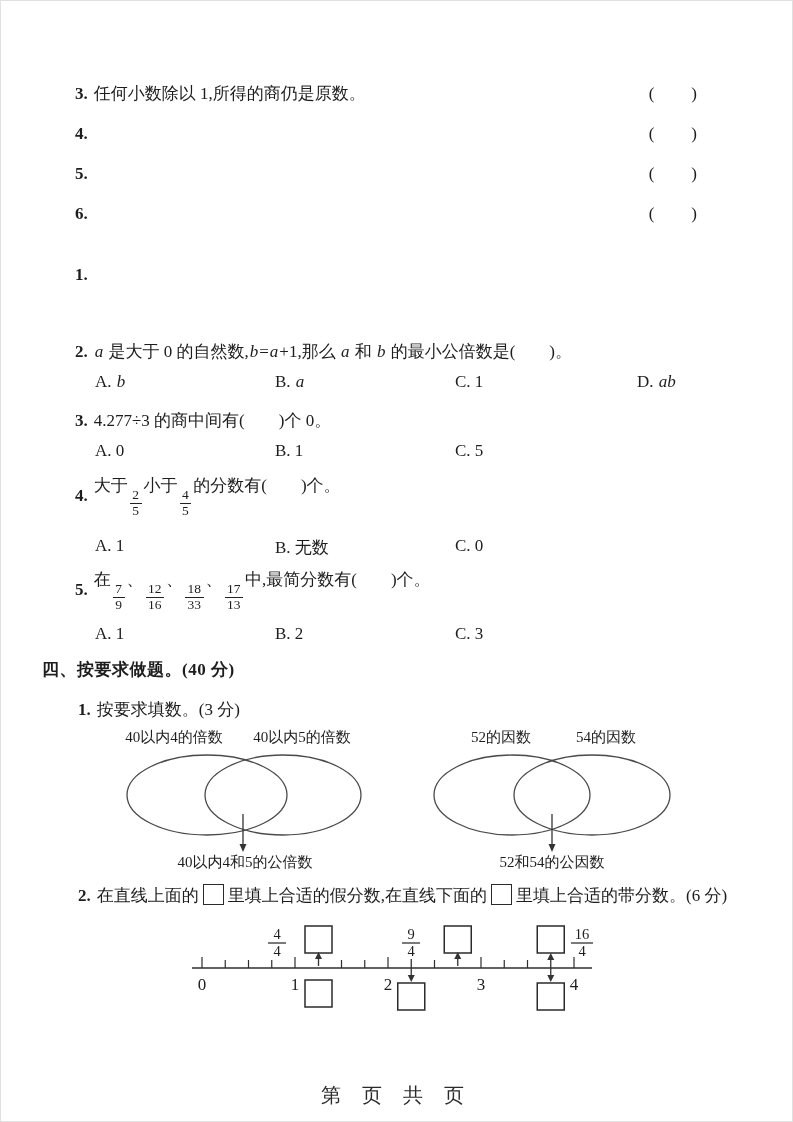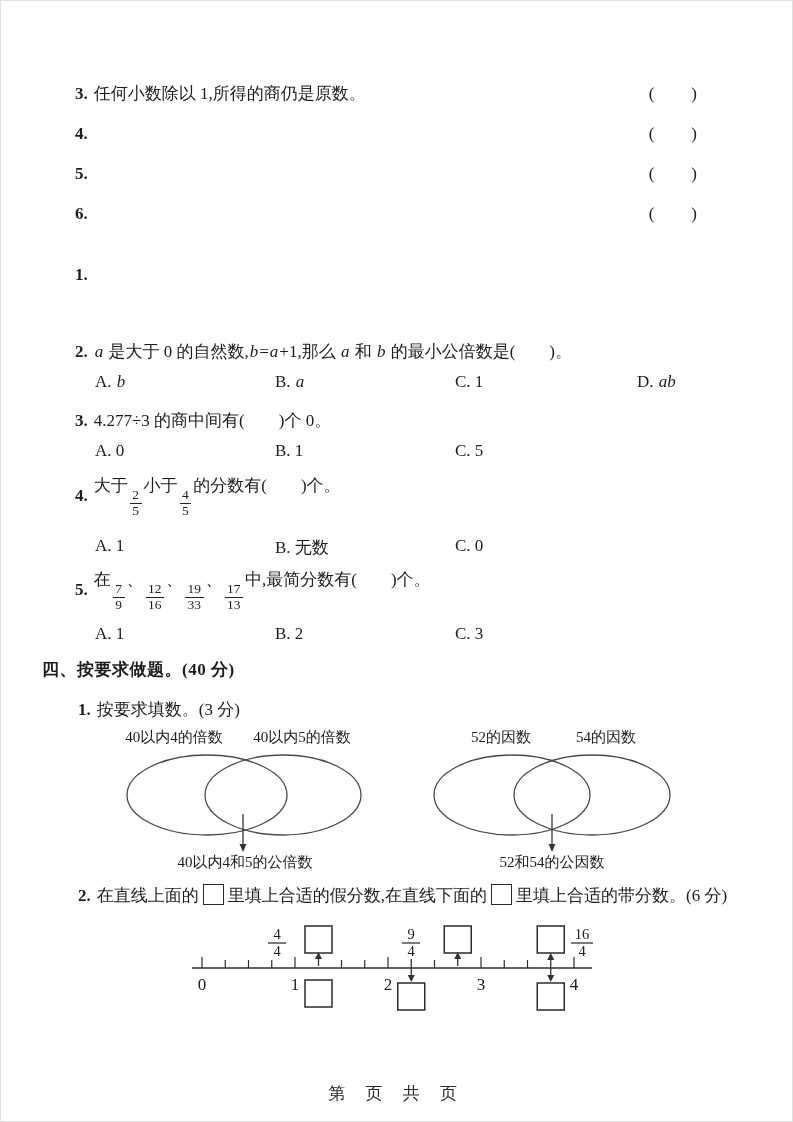--- a/index.html
+++ b/index.html
@@ -18,21 +18,21 @@
   .opts .opt{position:absolute;top:0;white-space:nowrap;}
   .opts .o0{left:95px;} .opts .o1{left:275px;} .opts .o2{left:455px;} .opts .o3{left:637px;text-align:center;}
   .opts.wide .o1{left:295px;} .opts.wide .o2{left:490px;}
   .var{font-style:italic;font-family:"Liberation Serif","DejaVu Serif",serif;padding:0 1px;}
   .frac{display:inline-flex;flex-direction:column;align-items:center;line-height:1.1;
         font-size:13.5px;vertical-align:-8px;margin:0 2px;}
   .fn{border-bottom:1.2px solid #222;padding:0 2.5px;}
   .fd{padding:0 2.5px;}
   .inlinebox{display:inline-block;width:19px;height:19px;border:1.6px solid #2b2b2b;
              vertical-align:-4px;margin:0 4px;background:#fff;}
-  .footer{left:0;width:100%;text-align:center;font-size:17px;letter-spacing:8px;color:#2a2a2a;}
+  .footer{left:0;width:100%;text-align:center;font-size:20px;letter-spacing:8px;color:#2a2a2a;}
   svg{display:block;overflow:visible;}
   svg text{font-family:"Liberation Serif","DejaVu Serif",serif;fill:#1d1d1d;}
   .venn-label{font-size:15px;}
   .nl-int{font-size:17px;}
   .nl-frac{font-size:14.5px;}
 </style>
 </head>
 <body>
 
 <div class="page">
@@ -99,21 +99,21 @@
 
   <div class="abs qline" style="top:568px">
     <span class="qnum">5.</span>
     <span>在<span class="frac">
           <span class="fn">7</span>
           <span class="fd">9</span>
         </span>、<span class="frac">
           <span class="fn">12</span>
           <span class="fd">16</span>
         </span>、<span class="frac">
-          <span class="fn">19</span>
+          <span class="fn">18</span>
           <span class="fd">33</span>
         </span>、<span class="frac">
           <span class="fn">17</span>
           <span class="fd">13</span>
         </span>中,最简分数有(　　)个。</span>
   </div>
   <div class="abs opts" style="top:624px">
     <span class="opt o0">A. 1</span>
     <span class="opt o1">B. 2</span>
     <span class="opt o2">C. 3</span>

